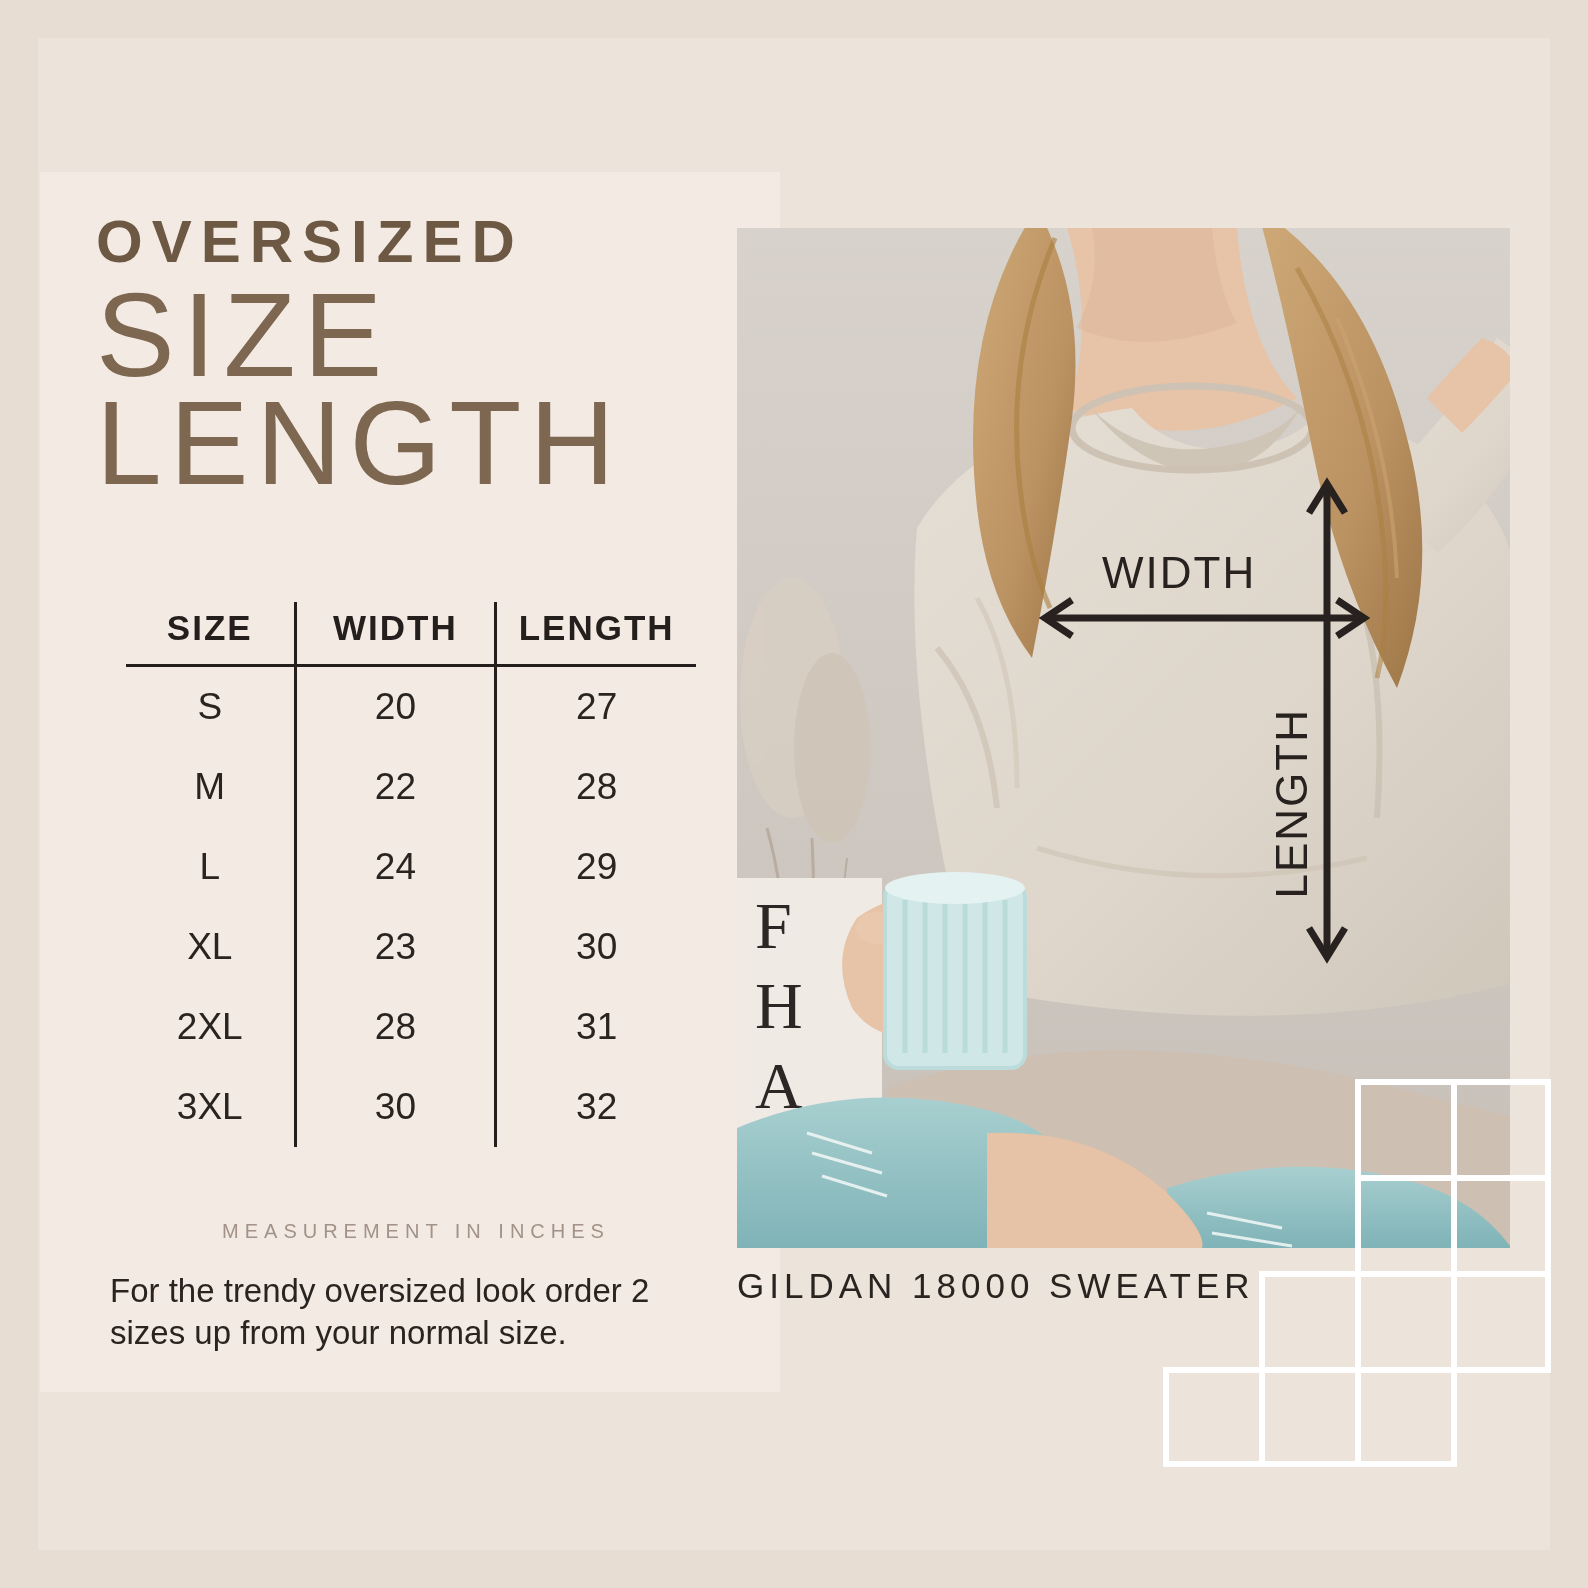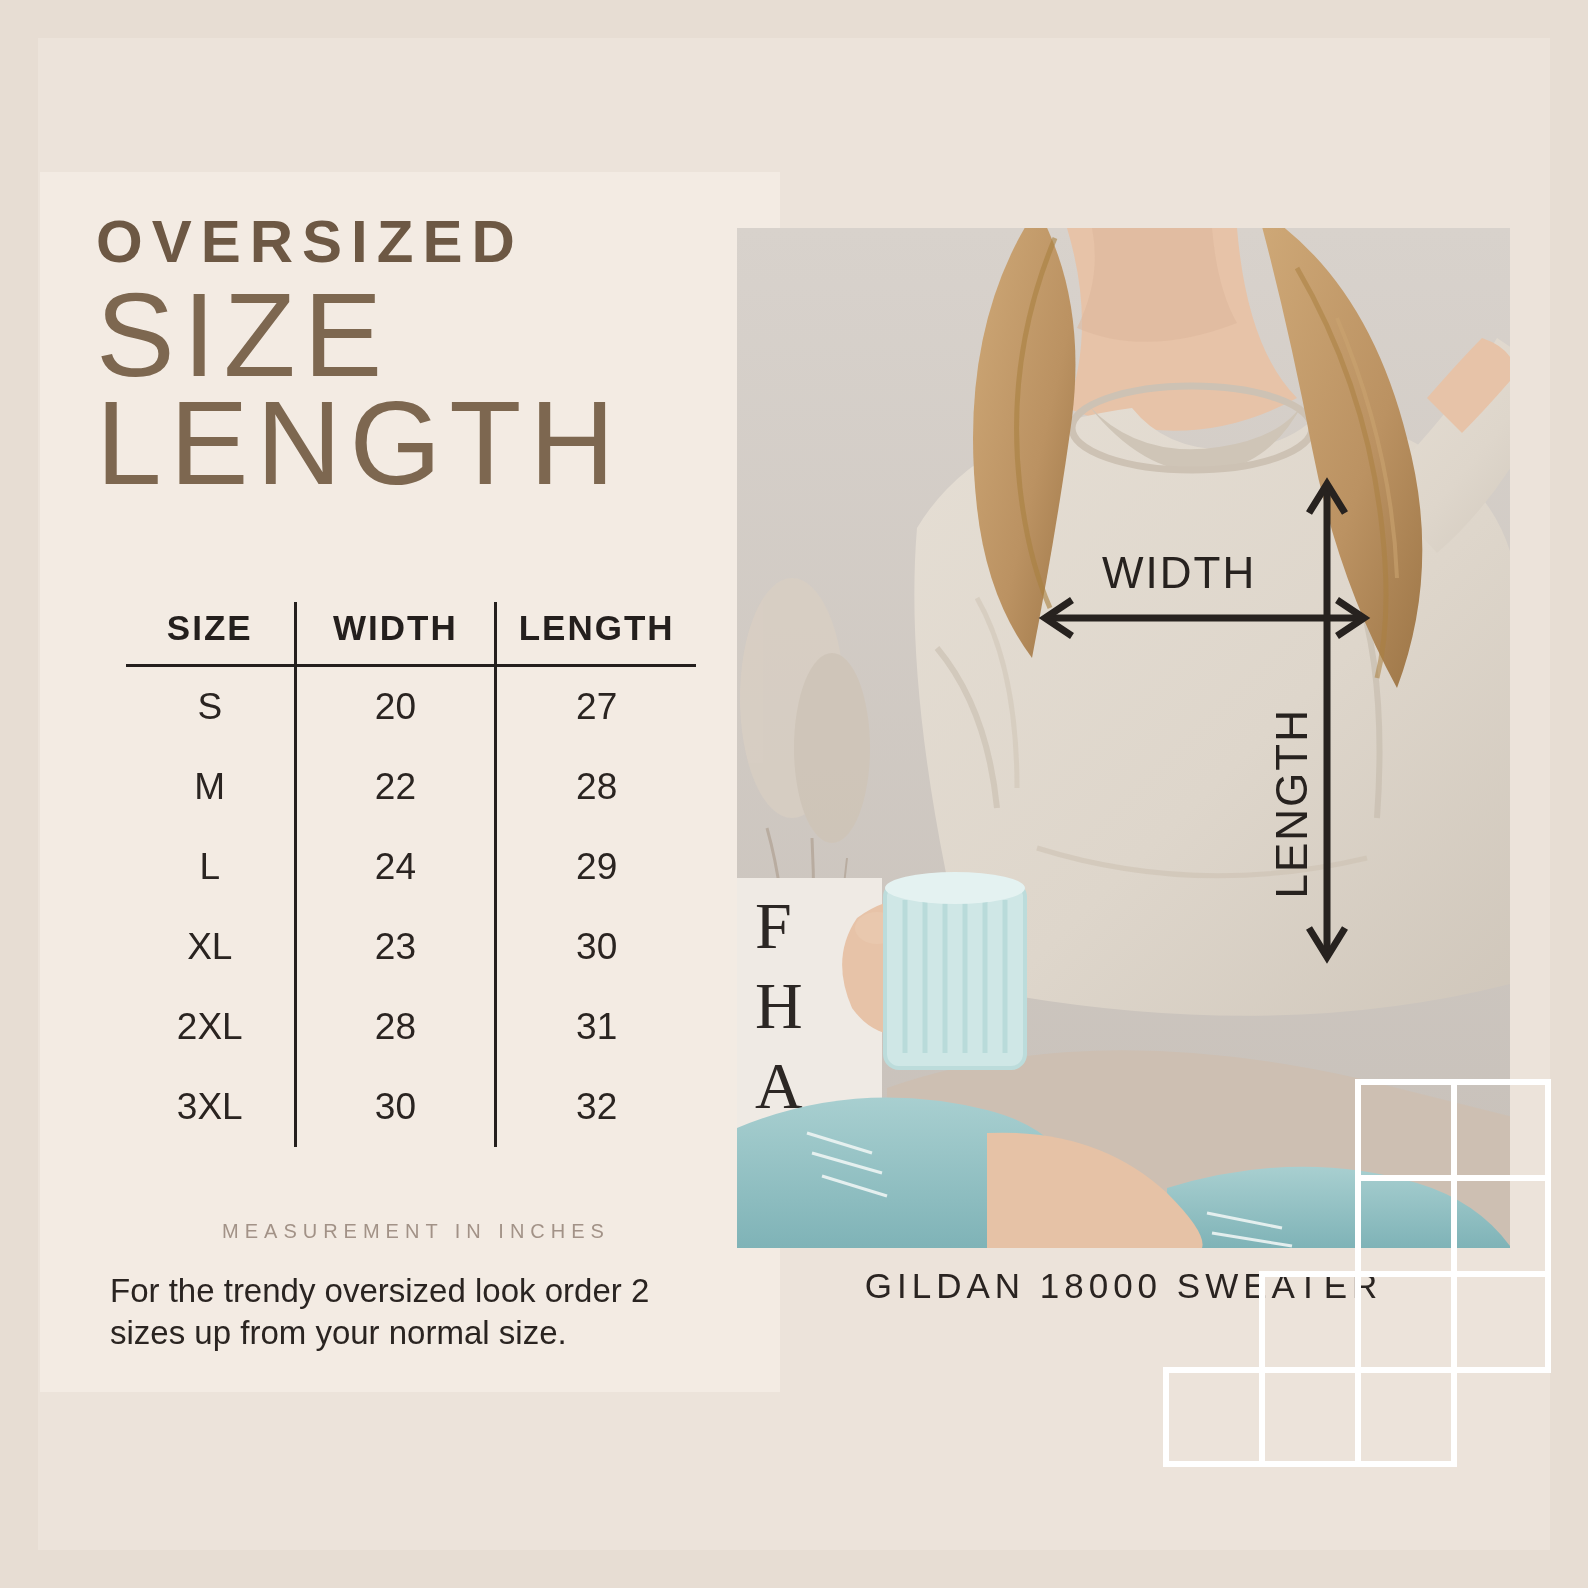--- a/index.html
+++ b/index.html
@@ -134,21 +134,21 @@
   .photo svg { display: block; }
 
   .photo-caption {
     position: absolute;
     left: 737px;
     top: 1248px;
     width: 773px;
     font-size: 35px;
     letter-spacing: 5px;
     color: #2a2421;
-    text-align: center;
+    text-align: left;
     padding-top: 18px;
   }
 
   
   .squares {
     position: absolute;
     right: 36px;
     bottom: 120px;
     width: 400px;
     height: 390px;

